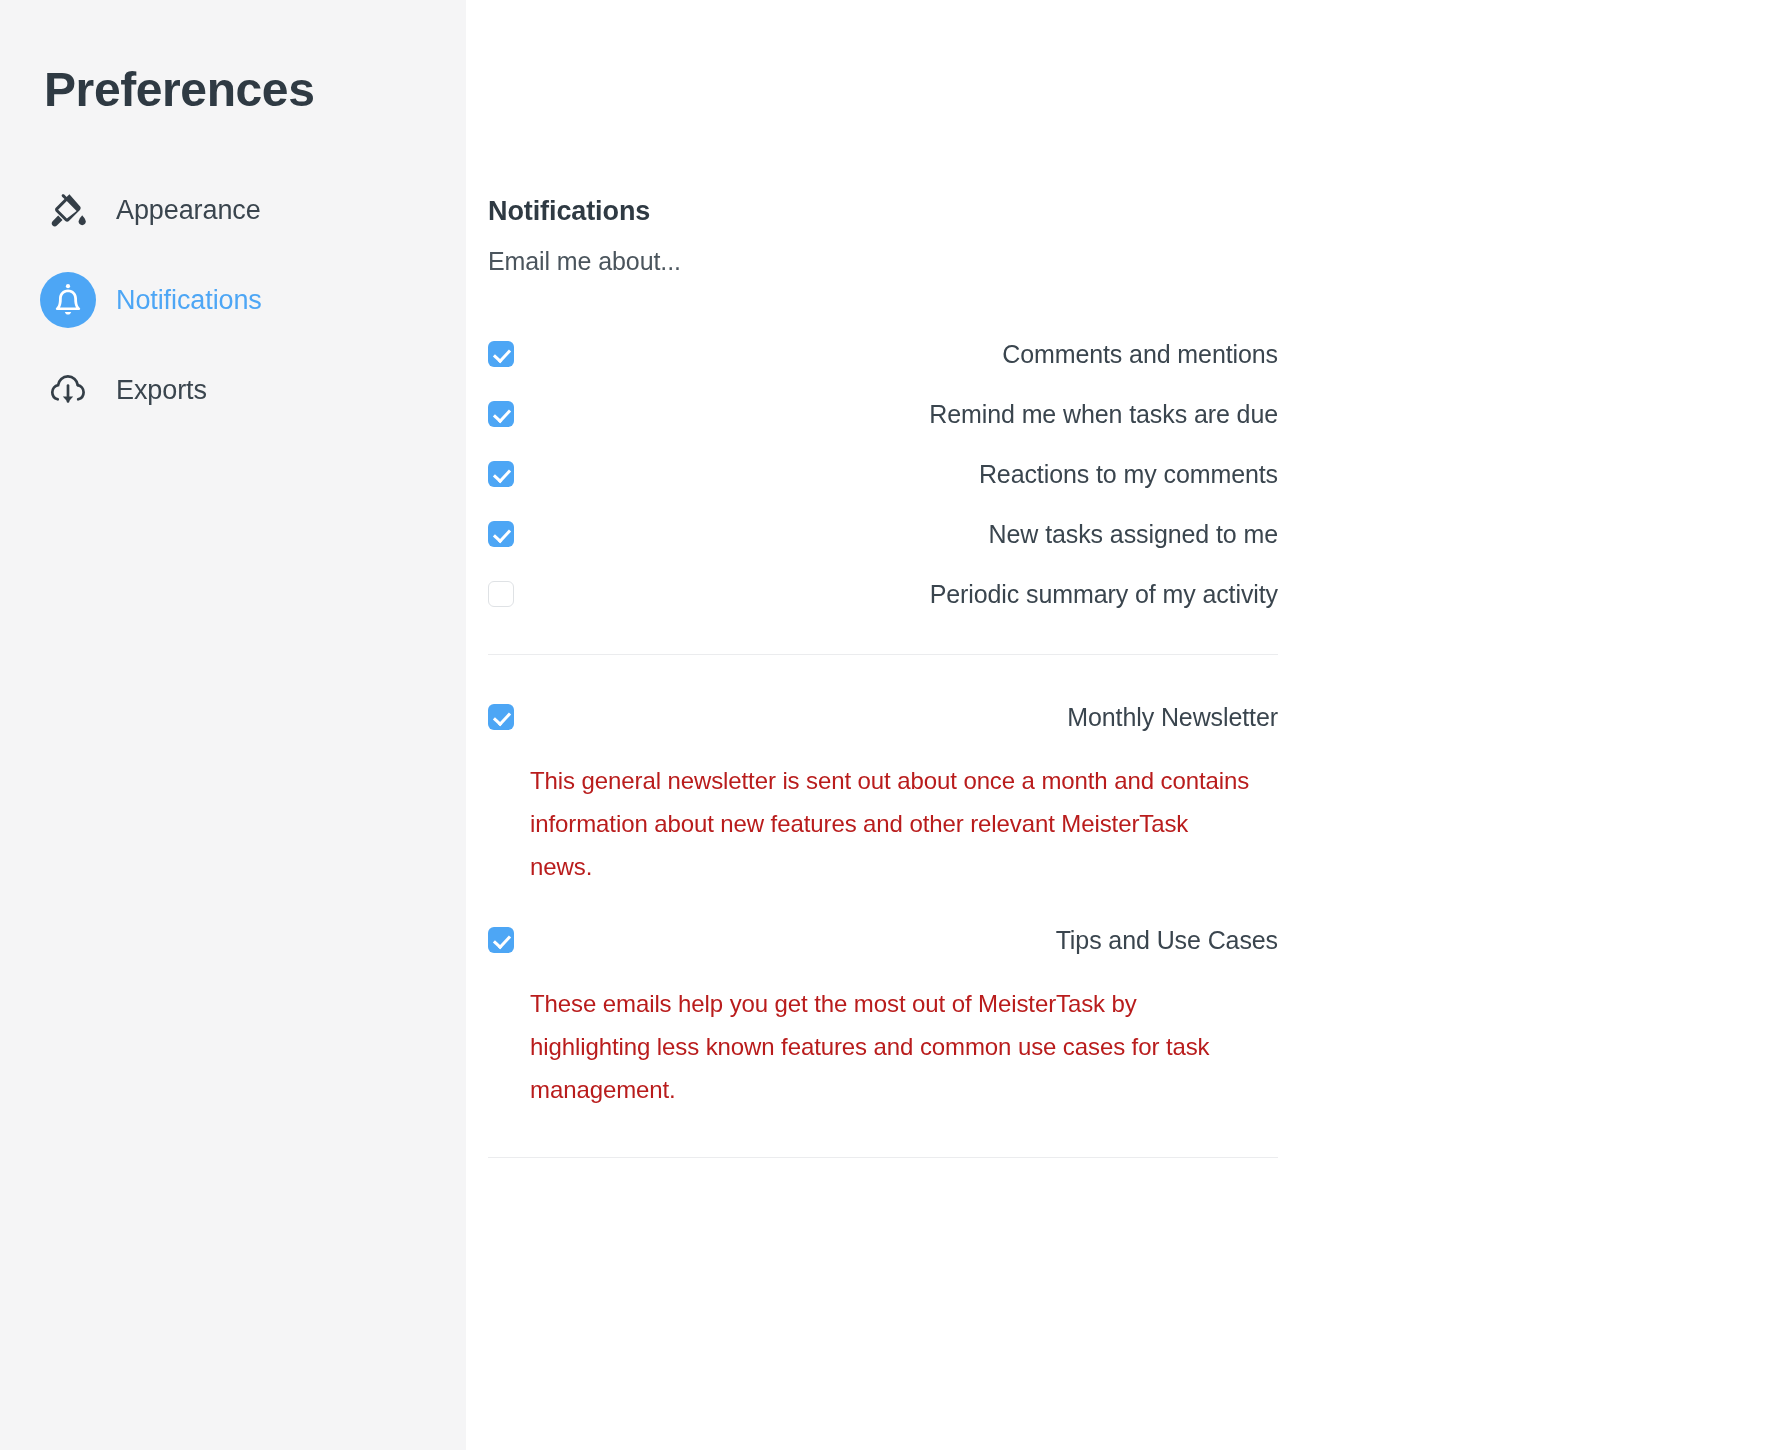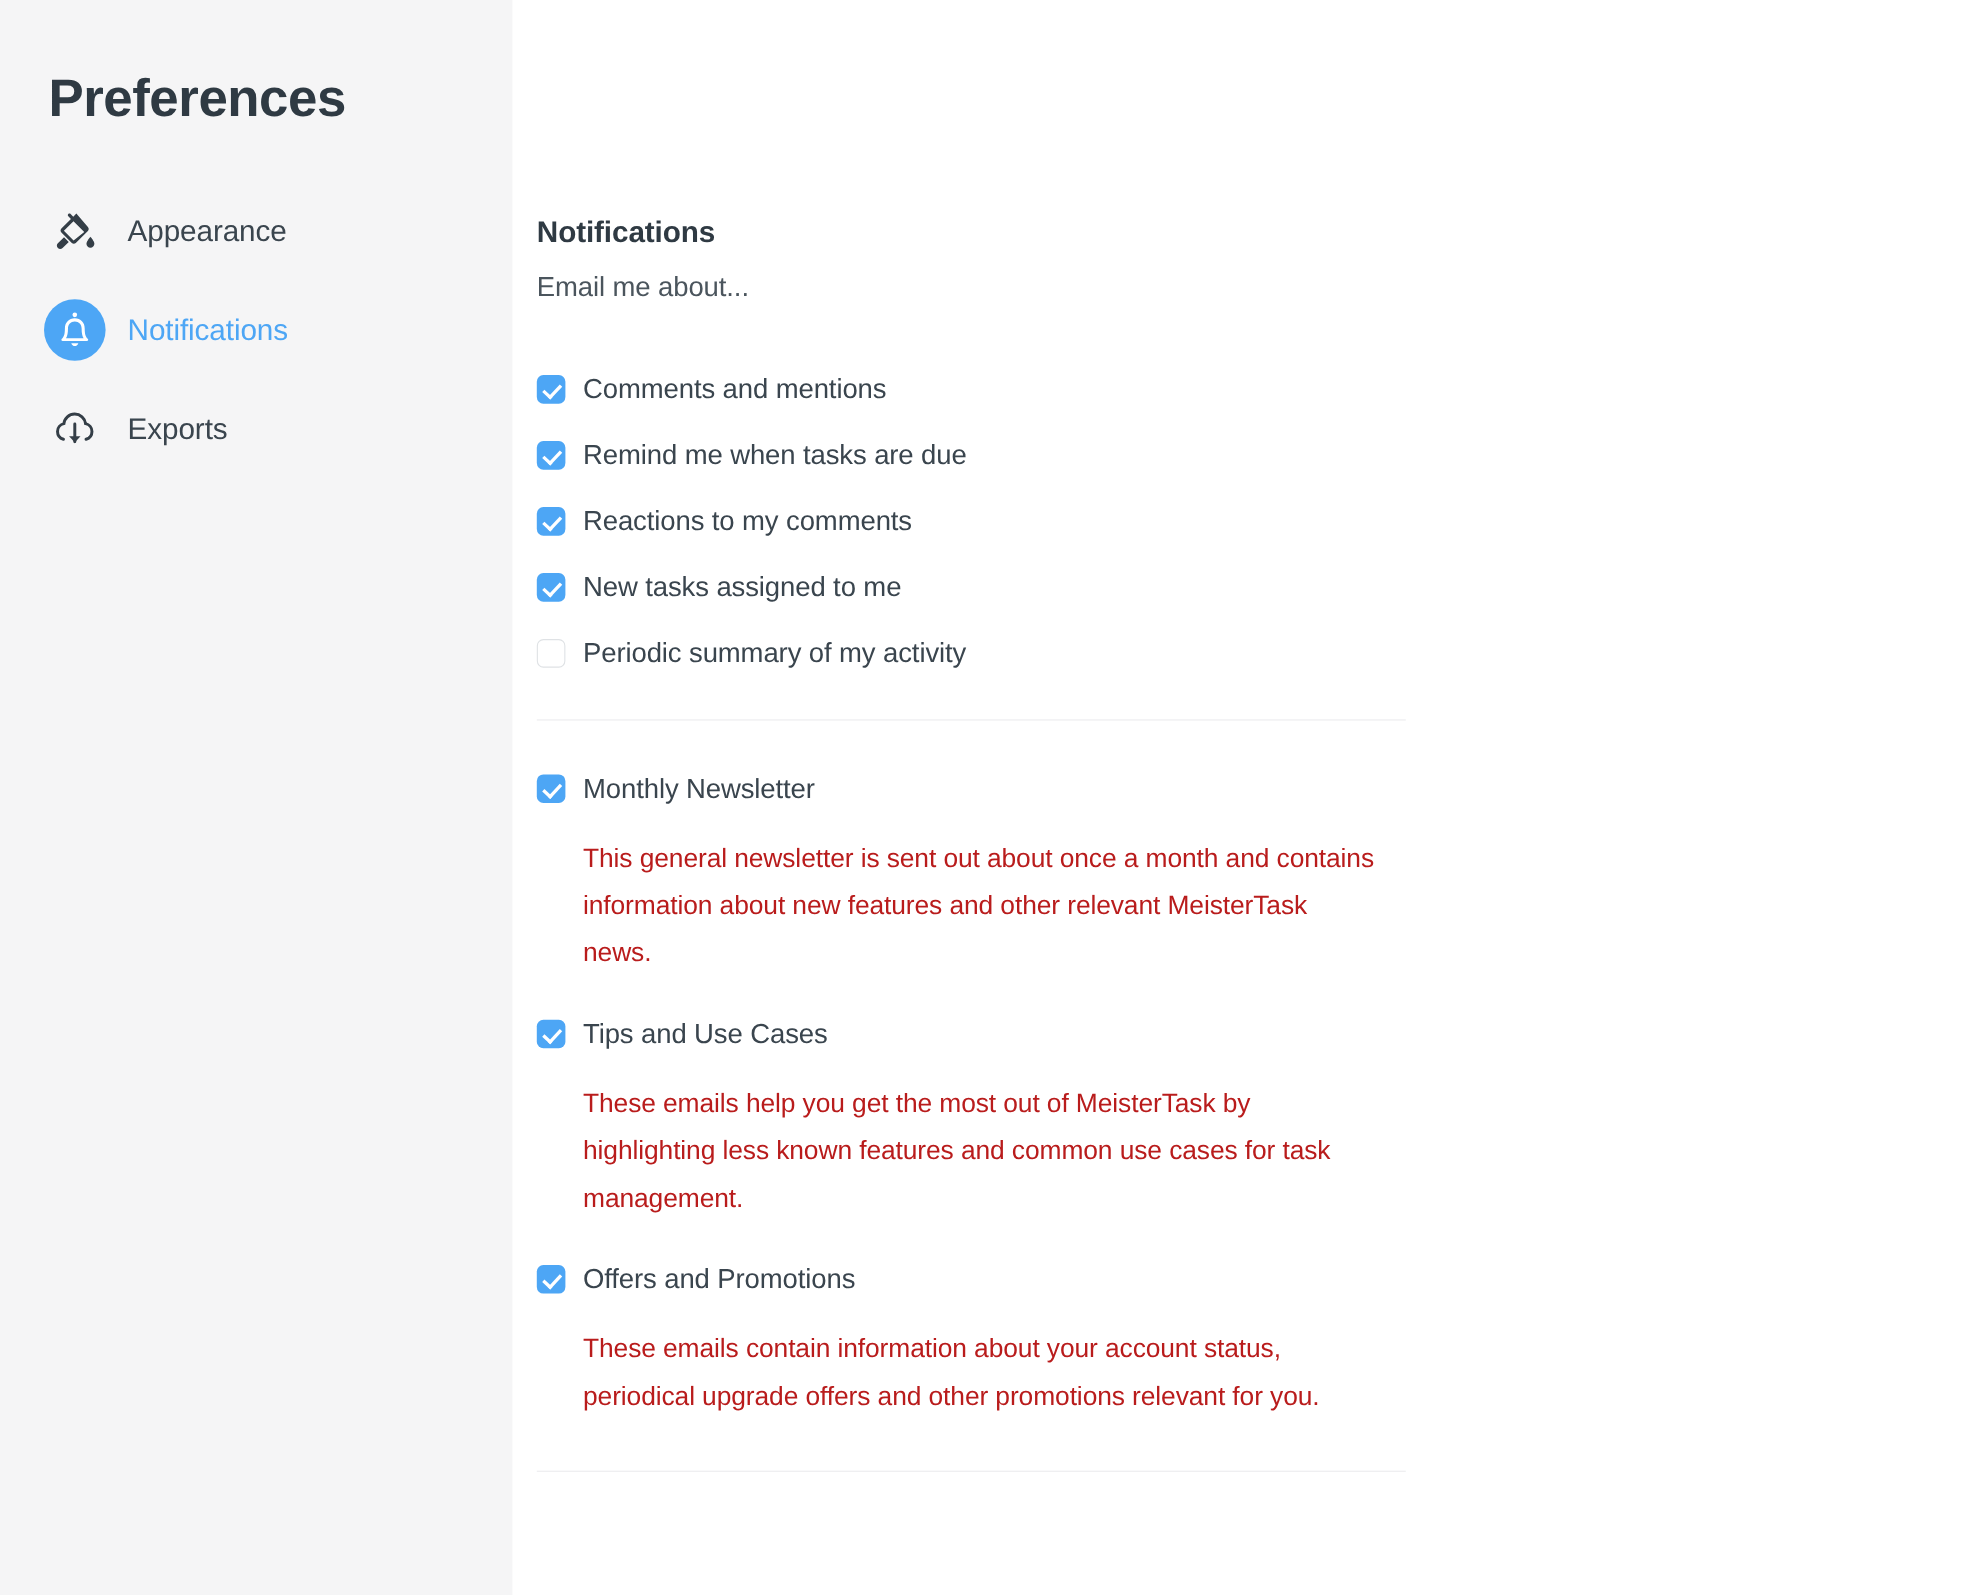--- a/index.html
+++ b/index.html
@@ -105,20 +105,21 @@
     color: #4b555d;
     margin-bottom: 60px;
     letter-spacing: -0.1px;
   }
 
   
   .check-row {
     display: flex;
     align-items: flex-start;
     margin-bottom: 24px;
+    justify-content: space-between;
   }
 
   .check-row:last-child { margin-bottom: 0; }
 
   .cbx {
     width: 26px;
     height: 26px;
     min-width: 26px;
     border-radius: 6px;
     margin-right: 16px;
@@ -282,27 +283,20 @@
         </div>
 
         <div class="news-block">
           <div class="check-row">
             <span class="cbx on"></span>
             <span class="check-label">Tips and Use Cases</span>
           </div>
           <p class="news-desc">These emails help you get the most out of MeisterTask by highlighting less known features and common use cases for task management.</p>
         </div>
 
-        <div class="news-block">
-          <div class="check-row">
-            <span class="cbx on"></span>
-            <span class="check-label">Offers and Promotions</span>
-          </div>
-          <p class="news-desc">These emails contain information about your account status, periodical upgrade offers and other promotions relevant for you.</p>
-        </div>
 
       </div>
 
       <div class="divider bottom"></div>
 
     </div>
   </main>
 
 </div>
 

